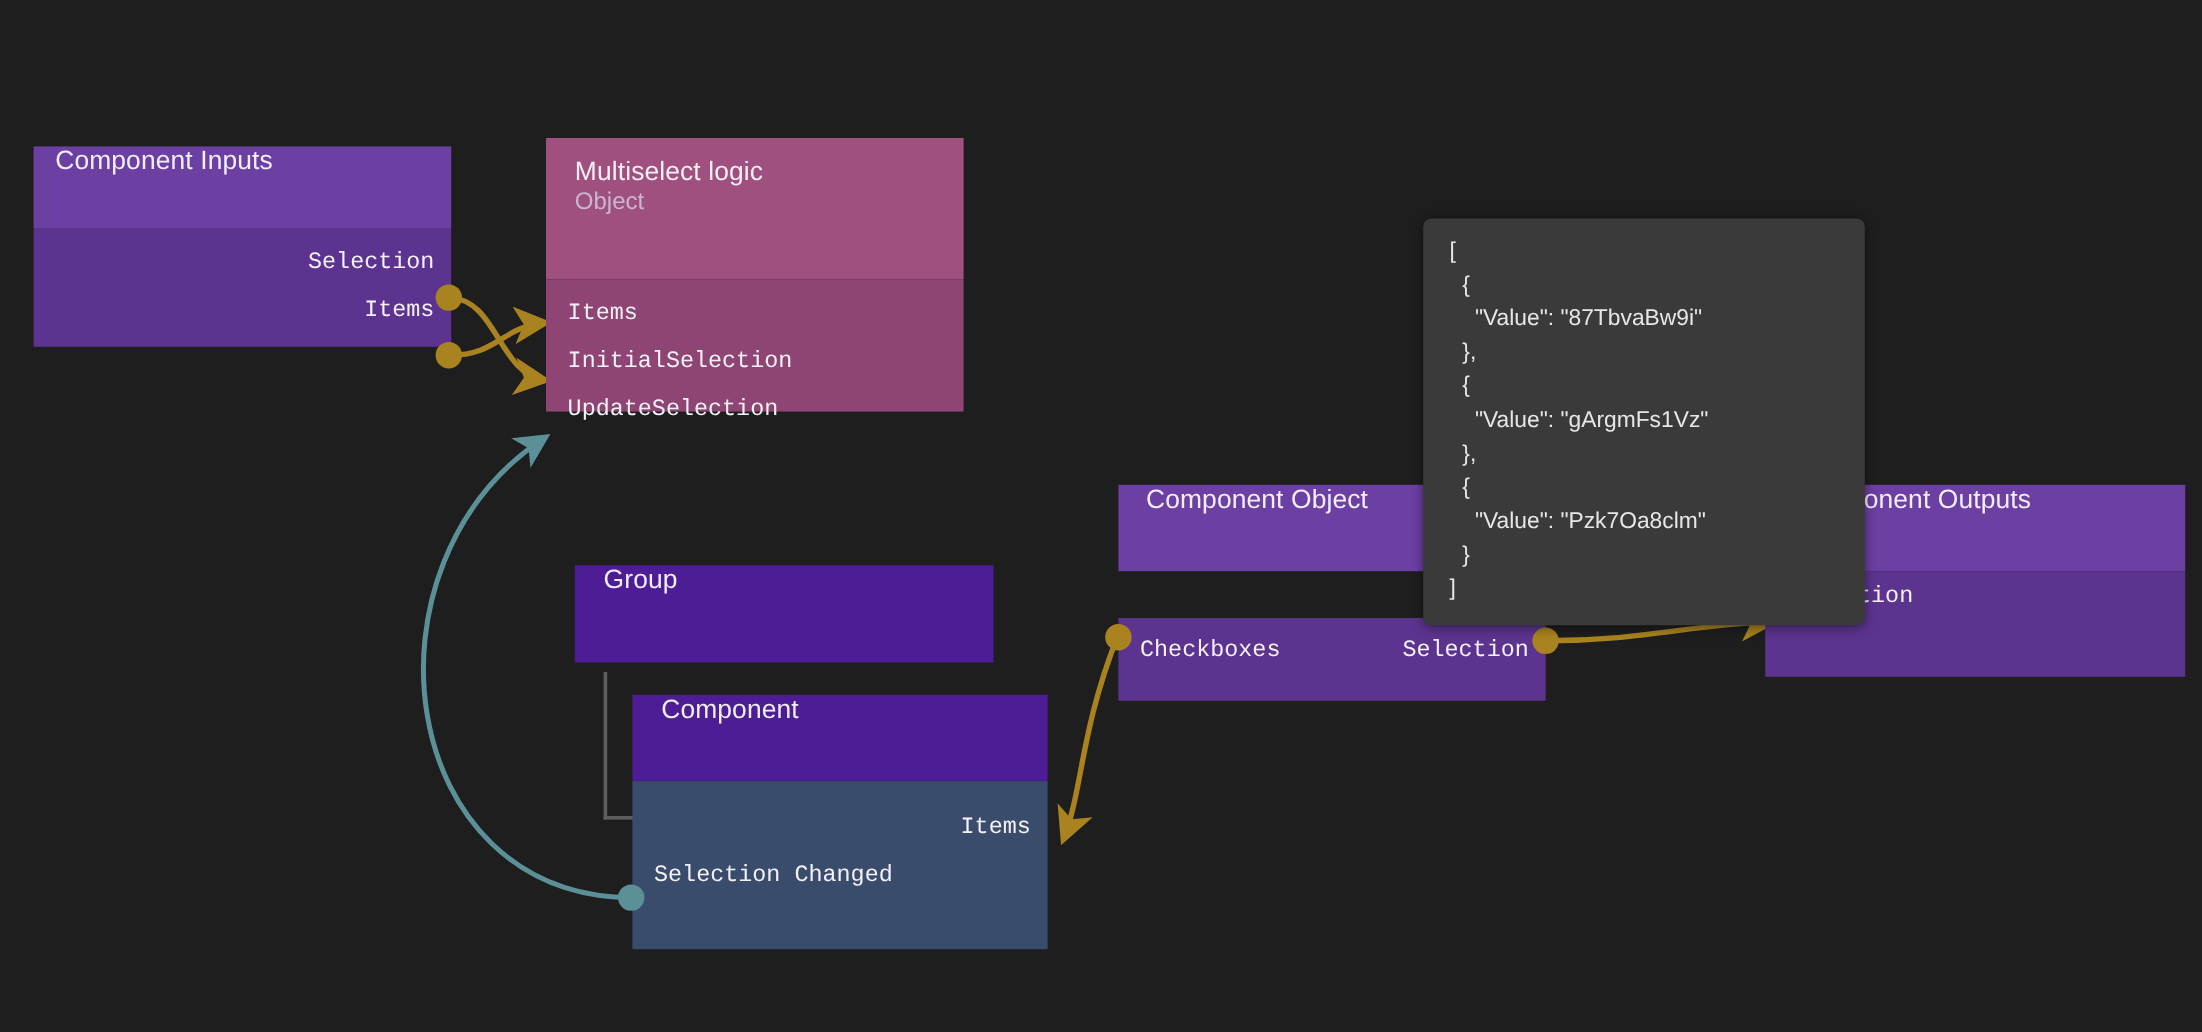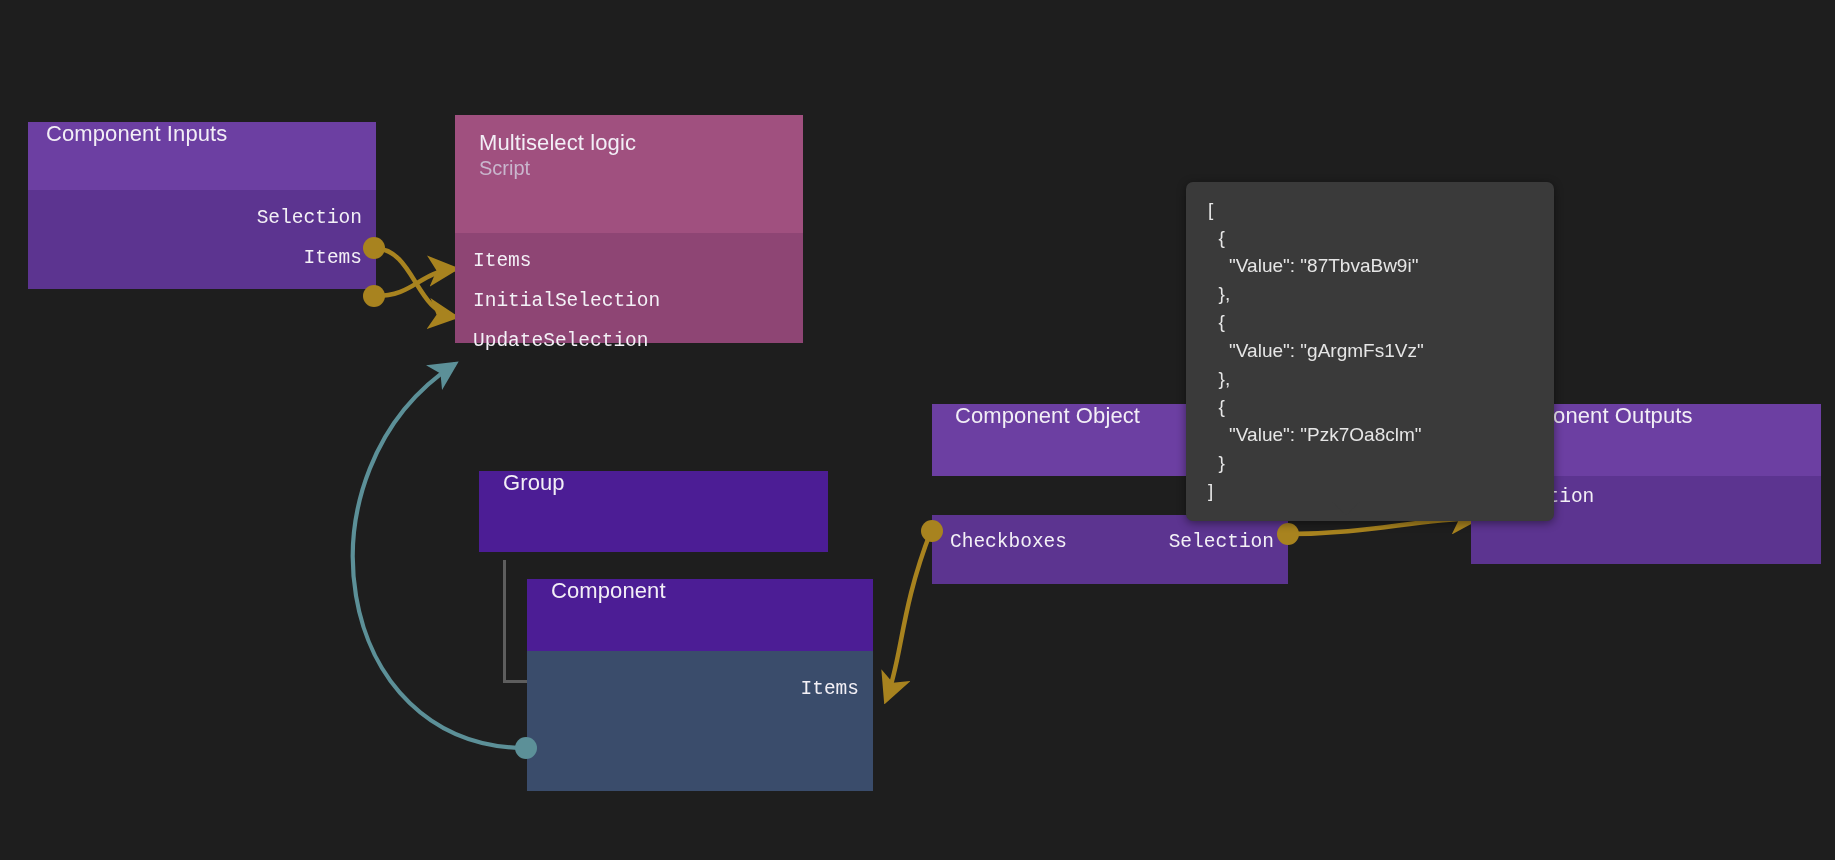--- a/index.html
+++ b/index.html
@@ -168,21 +168,21 @@
       </div>
       <div class="port-row">
         <span class="port-label right">Items</span>
       </div>
     </div>
   </div>
 
   <div class="node n-pink" style="left:455px; top:115px; width:348px;">
     <div class="node-header" style="height:118px; padding:16px 0 0 24px;">
       <div class="node-title">Multiselect logic</div>
-      <div class="node-subtitle">Script</div>
+      <div class="node-subtitle">Object</div>
     </div>
     <div class="node-body" style="height:110px; padding-top:8px;">
       <div class="port-row">
         <span class="port-label left">Items</span>
       </div>
       <div class="port-row">
         <span class="port-label left">InitialSelection</span>
       </div>
       <div class="port-row">
         <span class="port-label left">UpdateSelection</span>
@@ -196,20 +196,23 @@
     </div>
   </div>
 
   <div class="node n-blue" style="left:527px; top:579px; width:346px;">
     <div class="node-header" style="height:72px; padding:0 0 0 24px;">
       <div class="node-title">Component</div>
     </div>
     <div class="node-body" style="height:140px; padding-top:18px;">
       <div class="port-row">
         <span class="port-label right">Items</span>
+      </div>
+      <div class="port-row">
+        <span class="port-label left">Selection Changed</span>
       </div>
     </div>
   </div>
 
   <div class="node n-purple" style="left:932px; top:404px; width:356px;">
     <div class="node-header" style="height:72px; padding:0 0 0 23px;">
       <div class="node-title">Component Object</div>
     </div>
     <div class="node-body" style="height:69px; padding-top:7px;margin-top:39px;">
       <div class="port-row">

